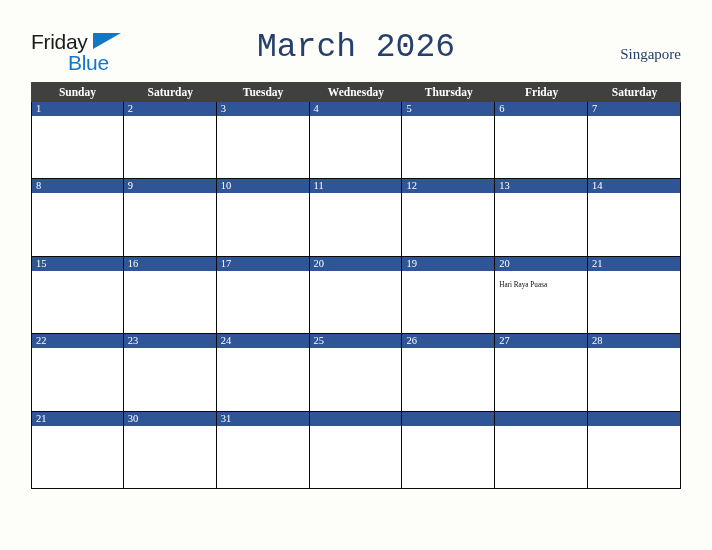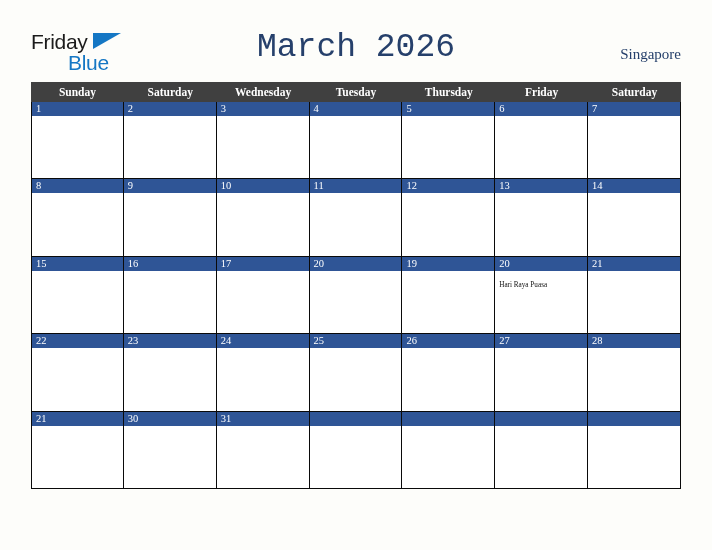--- a/index.html
+++ b/index.html
@@ -176,22 +176,22 @@
 
   <div class="region-label">Singapore</div>
 
 </div>
 
 <div class="calendar">
 
   <div class="weekday-row">
     <div class="weekday-cell">Sunday</div>
     <div class="weekday-cell">Saturday</div>
+    <div class="weekday-cell">Tuesday</div>
     <div class="weekday-cell">Wednesday</div>
-    <div class="weekday-cell">Tuesday</div>
     <div class="weekday-cell">Thursday</div>
     <div class="weekday-cell">Friday</div>
     <div class="weekday-cell">Saturday</div>
   </div>
 
   <div class="week-row">
     <div class="day-cell">
       <div class="day-number-band">1</div>
       <div class="day-body"><span class="event-text"></span></div>
     </div>

